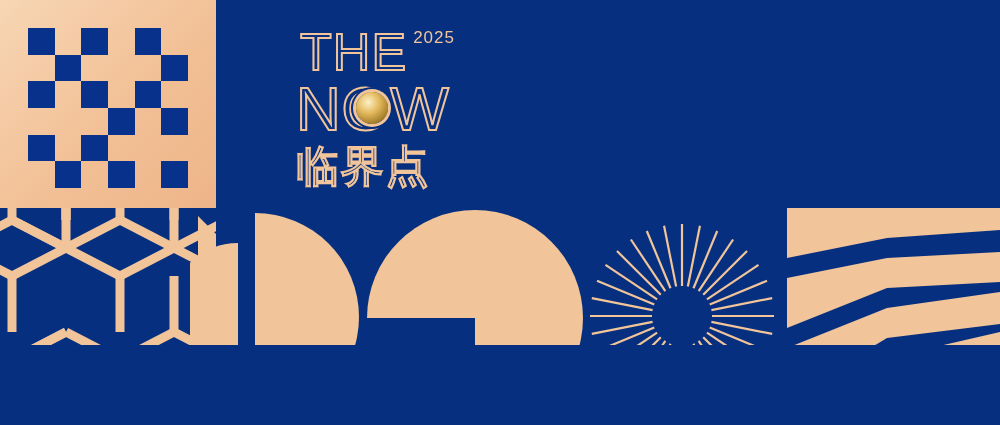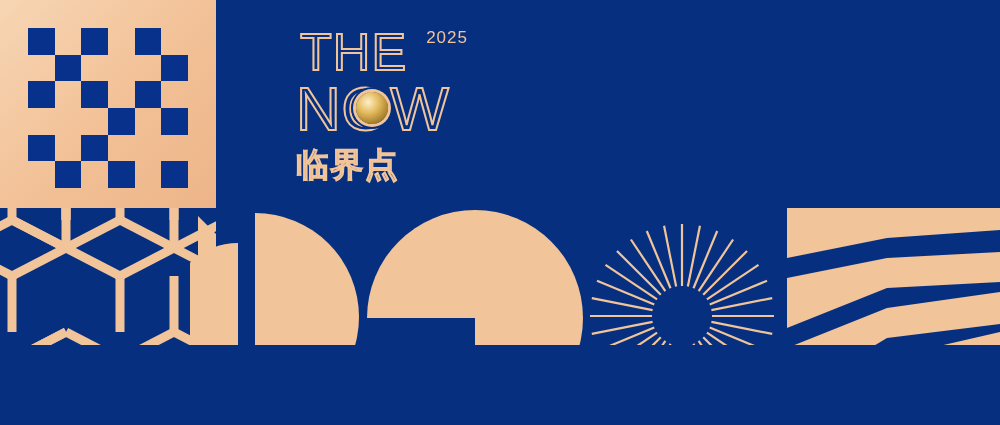--- a/index.html
+++ b/index.html
@@ -49,39 +49,39 @@
     white-space:nowrap;
   }
   .theRow{position:absolute;left:4px;top:4px;display:flex;align-items:flex-start;}
   .theTxt{
     font-size:52px;font-family:"Liberation Sans", sans-serif;font-weight:300;
     letter-spacing:0.02em;
     color:transparent;
     -webkit-text-stroke:2px #f2c49a;
   }
   .yearTxt{
-    font-size:17px;margin-left:19px;margin-top:2px;color:#f2c49a;letter-spacing:0.06em;
+    font-size:17px;margin-left:6px;margin-top:2px;color:#f2c49a;letter-spacing:0.06em;
     font-weight:400;
   }
   .nowRow{position:absolute;left:0px;top:56px;}
   .nowTxt{
     font-size:62px;font-weight:300;letter-spacing:0.01em;
     color:transparent;-webkit-text-stroke:2px #f2c49a;
   }
   .goldDot{
     position:absolute;left:60px;top:14px;width:32px;height:32px;border-radius:50%;
     background:
       radial-gradient(circle at 38% 32%, #fdf0c9 0%, #e3b95c 38%, #a6802c 72%, #5c4414 100%);
     box-shadow:0 0 0 3px #f2c49a, 0 0 0 5px #06307f;
   }
   .cnRow{position:absolute;left:0px;top:126px;}
   .cnTxt{
-    font-size:33px;font-weight:400;letter-spacing:0.04em;
+    font-size:43px;font-weight:400;letter-spacing:0.04em;
     color:transparent;-webkit-text-stroke:2.2px #f2c49a;
-    font-family:Liberation Sans, sans-serif;
+    font-family:Liberation Mono, monospace;
   }
 
   
   .topBlock{position:absolute;left:500px;top:22px;width:350px;height:175px;}
   .top100{
     font-size:84px;font-weight:400;line-height:0.88;letter-spacing:0.01em;
     color:transparent;-webkit-text-stroke:1.6px #b9cbe8;
     font-family:"Liberation Sans", sans-serif;
     white-space:nowrap;
   }

